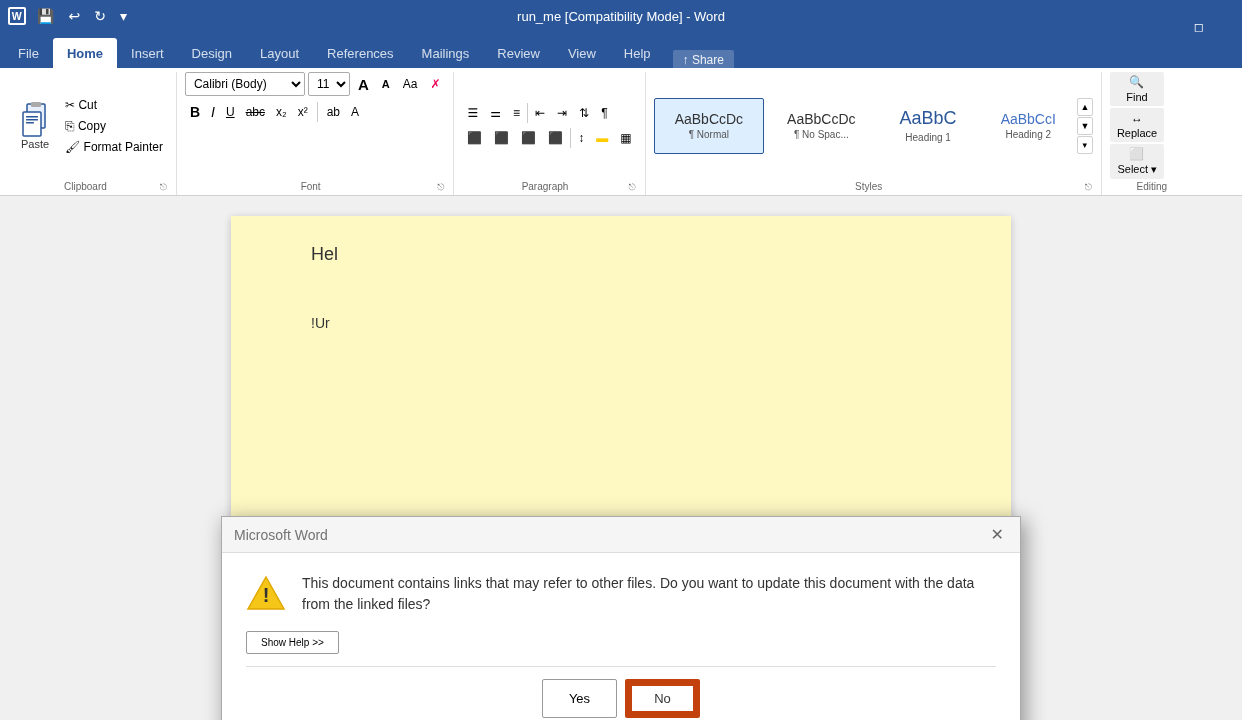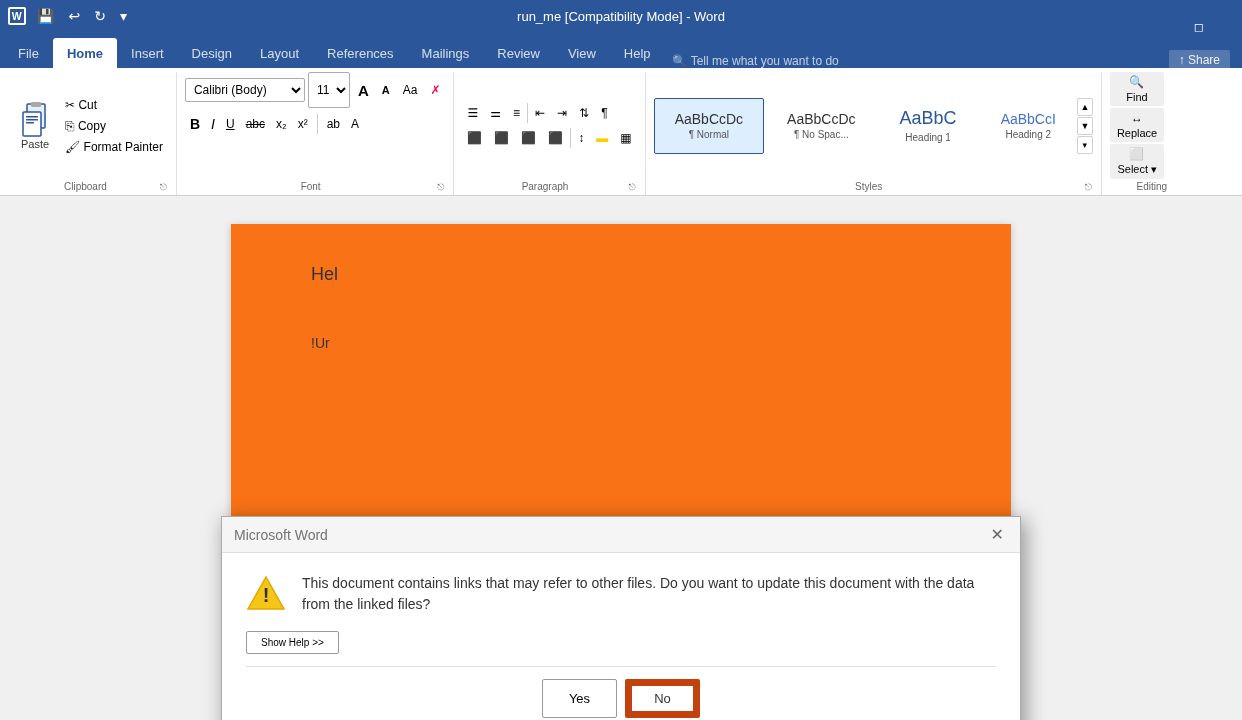--- a/index.html
+++ b/index.html
@@ -41,21 +41,21 @@
     .clipboard-group { min-width: 80px; }
     .paste-btn { display: flex; flex-direction: column; align-items: center; padding: 2px 6px; cursor: pointer; border: 1px solid transparent; border-radius: 2px; }
     .paste-icon { width: 32px; height: 36px; display: flex; flex-direction: column; align-items: center; justify-content: flex-end; }
     .clipboard-btns { display: flex; flex-direction: column; gap: 1px; }
     .clip-small-btn { background: transparent; border: 1px solid transparent; padding: 2px 4px; cursor: pointer; font-size: 12px; display: flex; align-items: center; gap: 3px; border-radius: 2px; white-space: nowrap; }
 
     
     .font-group { min-width: 200px; }
     .font-row { display: flex; align-items: center; gap: 3px; margin-bottom: 2px; }
     .font-select { border: 1px solid #ababab; border-radius: 2px; padding: 2px 4px; font-size: 12px; background: white; height: 24px; min-width: 120px; }
-    .font-size-select { border: 1px solid #ababab; border-radius: 2px; padding: 2px 4px; font-size: 12px; background: white; height: 36px; width: 42px; }
+    .font-size-select { border: 1px solid #ababab; border-radius: 2px; padding: 2px 4px; font-size: 12px; background: white; height: 24px; width: 42px; }
     .icon-btn { background: transparent; border: 1px solid transparent; padding: 2px 4px; cursor: pointer; font-size: 12px; border-radius: 2px; height: 22px; display: flex; align-items: center; justify-content: center; }
     .font-format-row { display: flex; align-items: center; gap: 1px; }
     .bold-btn { font-weight: bold; }
     .italic-btn { font-style: italic; }
     .underline-btn { text-decoration: underline; }
 
     
     .para-group { min-width: 180px; }
 
     
@@ -64,21 +64,21 @@
     .style-item { display: flex; flex-direction: column; align-items: center; padding: 2px 20px; cursor: pointer; border: 1px solid transparent; border-radius: 2px; min-width: 70px; height: 56px; justify-content: center; }
     .style-item.selected { border-color: #2b579a; background: #ddeeff; }
     .style-preview { font-size: 16px; color: #2b579a; line-height: 1.2; }
     .style-label { font-size: 10px; color: #555; margin-top: 2px; }
     .styles-scroll { display: flex; flex-direction: column; gap: 1px; }
     .styles-scroll-btn { background: transparent; border: 1px solid #d0d0d0; width: 16px; height: 18px; cursor: pointer; font-size: 9px; display: flex; align-items: center; justify-content: center; border-radius: 2px; }
 
     
     .editing-group { min-width: 100px; }
     .editing-btn { display: flex; flex-direction: column; align-items: center; padding: 2px 6px; cursor: pointer; border: 1px solid transparent; border-radius: 2px; font-size: 12px; gap: 2px; }
-    .doc-page { background: #f97316; width: 780px; min-height: 400px; box-shadow: 0 2px 8px rgba(0,0,0,0.2); padding: 40px 80px; position: relative; margin-top: 8px; }
+    .doc-page { background: #fef9c3; width: 780px; min-height: 400px; box-shadow: 0 2px 8px rgba(0,0,0,0.2); padding: 28px 80px; position: relative; }
     .doc-text { font-size: 18px; color: #333; }
     .doc-text2 { font-size: 14px; color: #333; margin-top: 50px; }
     .modal { background: white; border: 1px solid #aaa; box-shadow: 4px 4px 20px rgba(0,0,0,0.4); width: 800px; padding: 0; position: absolute; top: 320px; left: 50%; transform: translateX(-50%); }
     .modal-titlebar { background: #f5f5f5; border-bottom: 1px solid #ddd; padding: 8px 12px; display: flex; align-items: center; justify-content: space-between; }
     .modal-title { font-size: 14px; font-weight: 400; color: #737373; }
     .modal-close { background: transparent; border: none; cursor: pointer; font-size: 16px; color: #666; padding: 0 4px; }
     .modal-body { padding: 20px 24px; }
     .modal-content-row { display: flex; align-items: flex-start; gap: 16px; margin-bottom: 16px; }
     .warning-icon { width: 40px; height: 40px; flex-shrink: 0; }
     .modal-message { font-size: 14px; color: #333; line-height: 1.5; }
@@ -127,23 +127,20 @@
       <div class="ribbon-tab">File</div>
       <div class="ribbon-tab active">Home</div>
       <div class="ribbon-tab">Insert</div>
       <div class="ribbon-tab">Design</div>
       <div class="ribbon-tab">Layout</div>
       <div class="ribbon-tab">References</div>
       <div class="ribbon-tab">Mailings</div>
       <div class="ribbon-tab">Review</div>
       <div class="ribbon-tab">View</div>
       <div class="ribbon-tab">Help</div>
-      <div style="flex:1;display:flex;align-items:center;padding:0 8px;">
-        <span style="color:rgba(255,255,255,0.7);font-size:12px;">🔍 Tell me what you want to do</span>
-      </div>
       <div style="padding:0 8px;">
         <span style="color:rgba(255,255,255,0.9);font-size:12px;background:rgba(255,255,255,0.2);padding:3px 10px;border-radius:2px;cursor:pointer;">↑ Share</span>
       </div>
     </div>
 
     <div class="ribbon-content">
 
       <div class="ribbon-group clipboard-group">
         <div class="ribbon-group-content">
           <div class="paste-btn">

